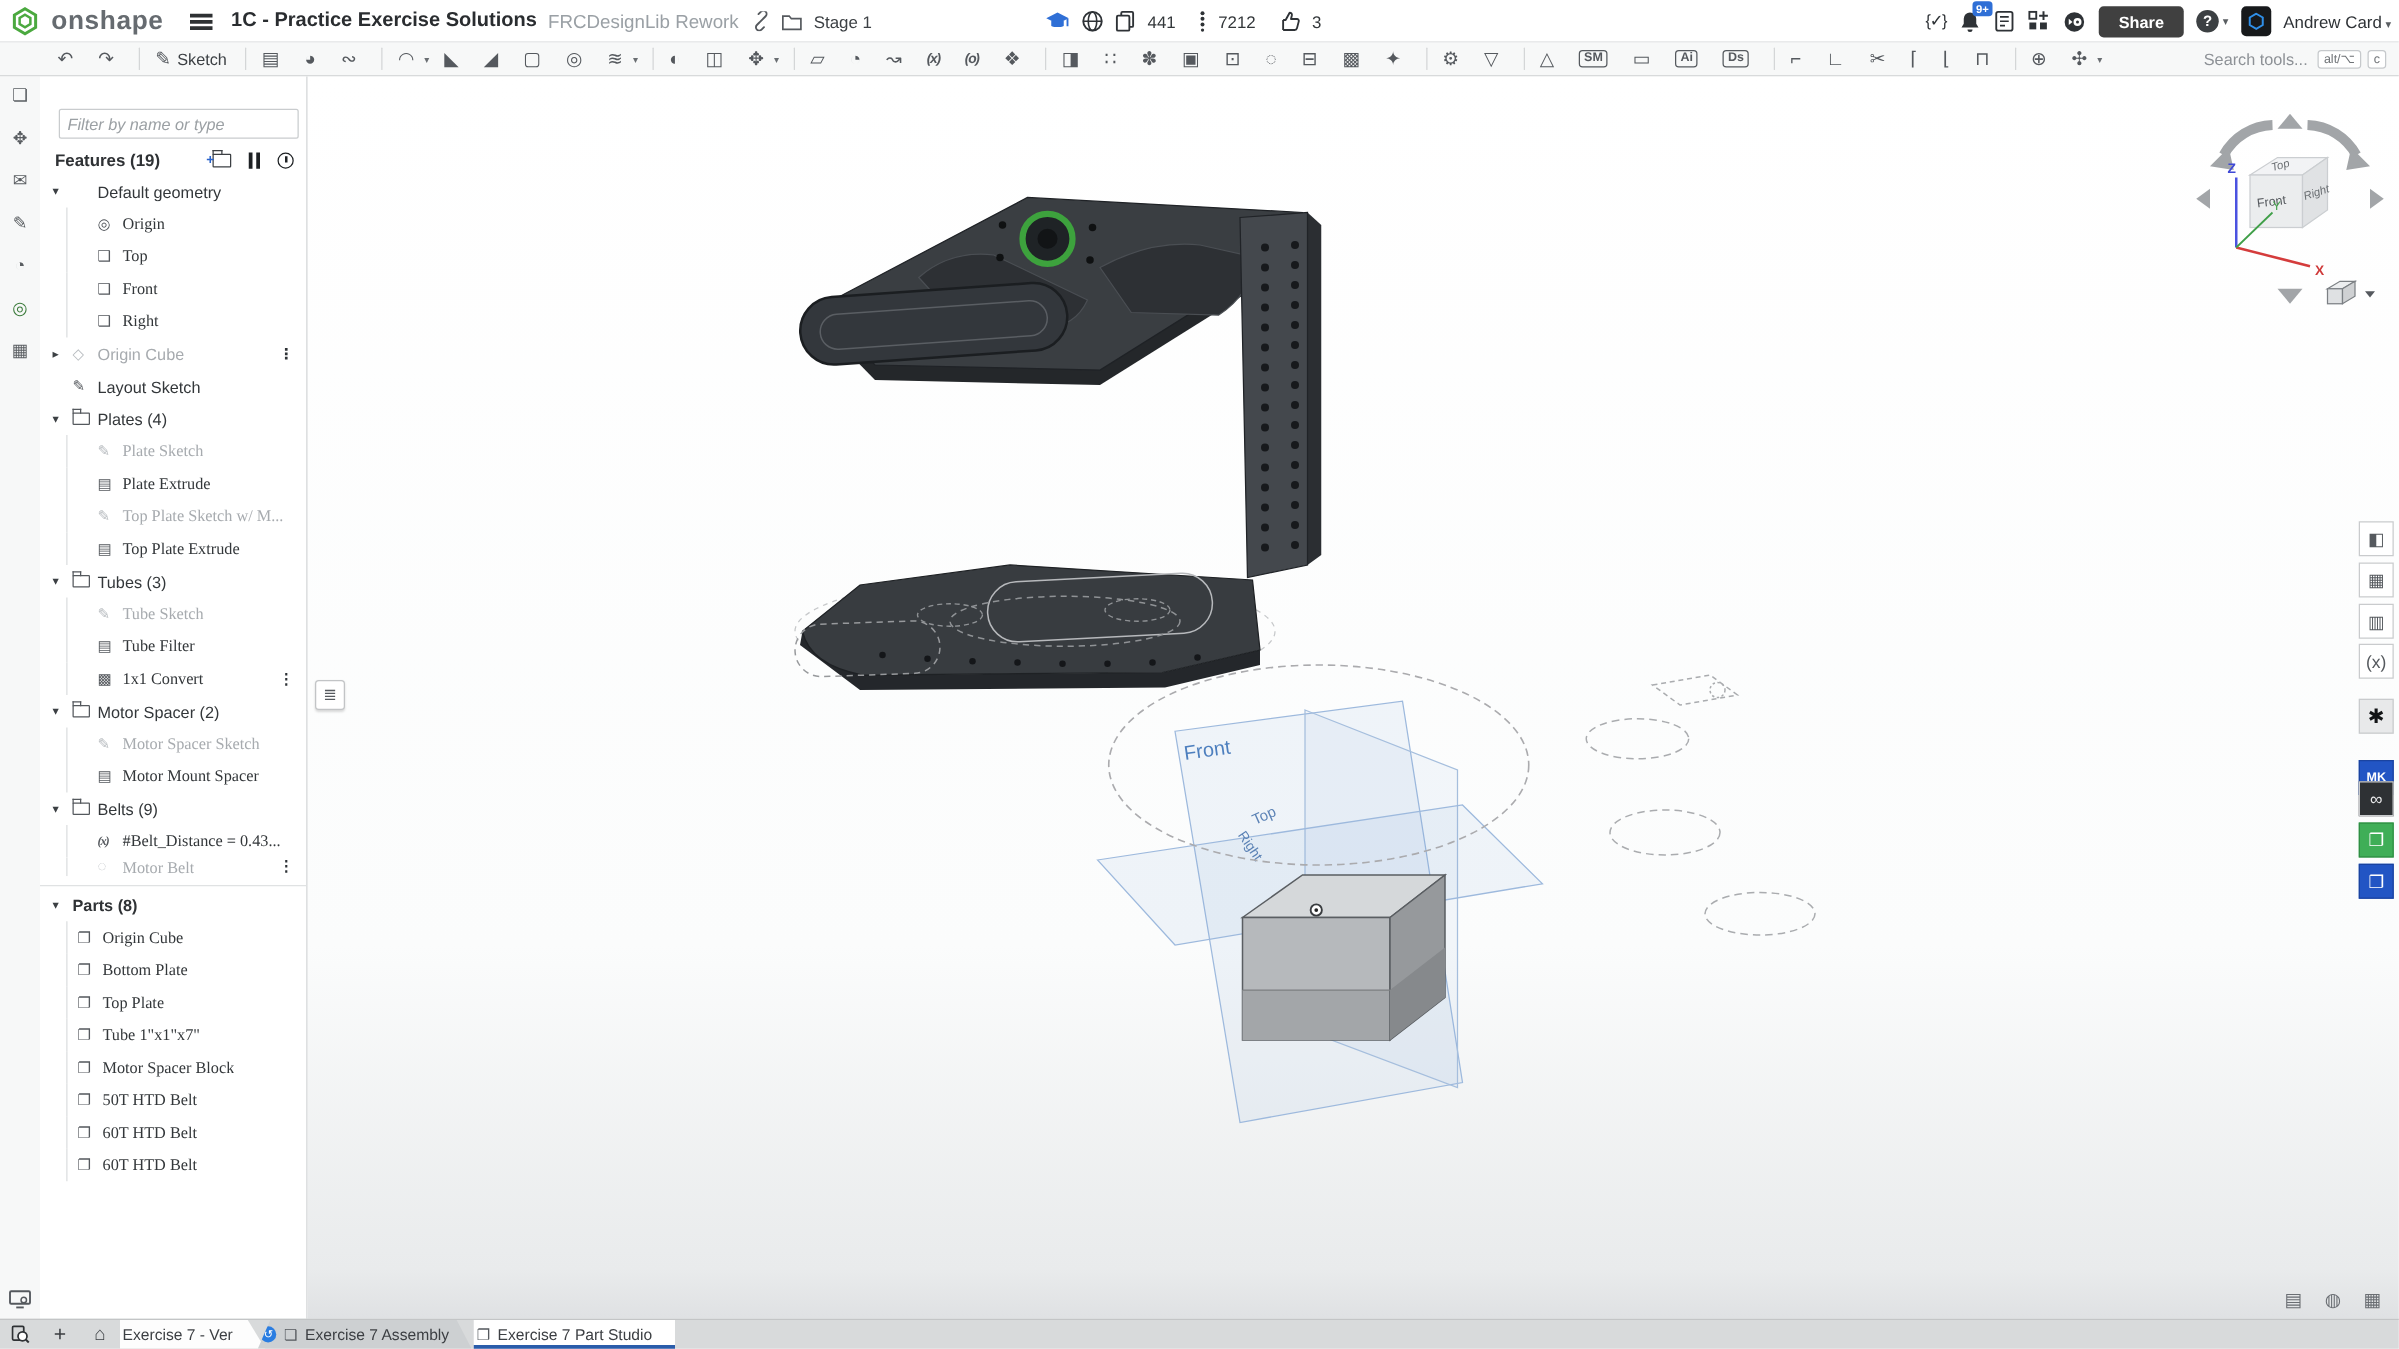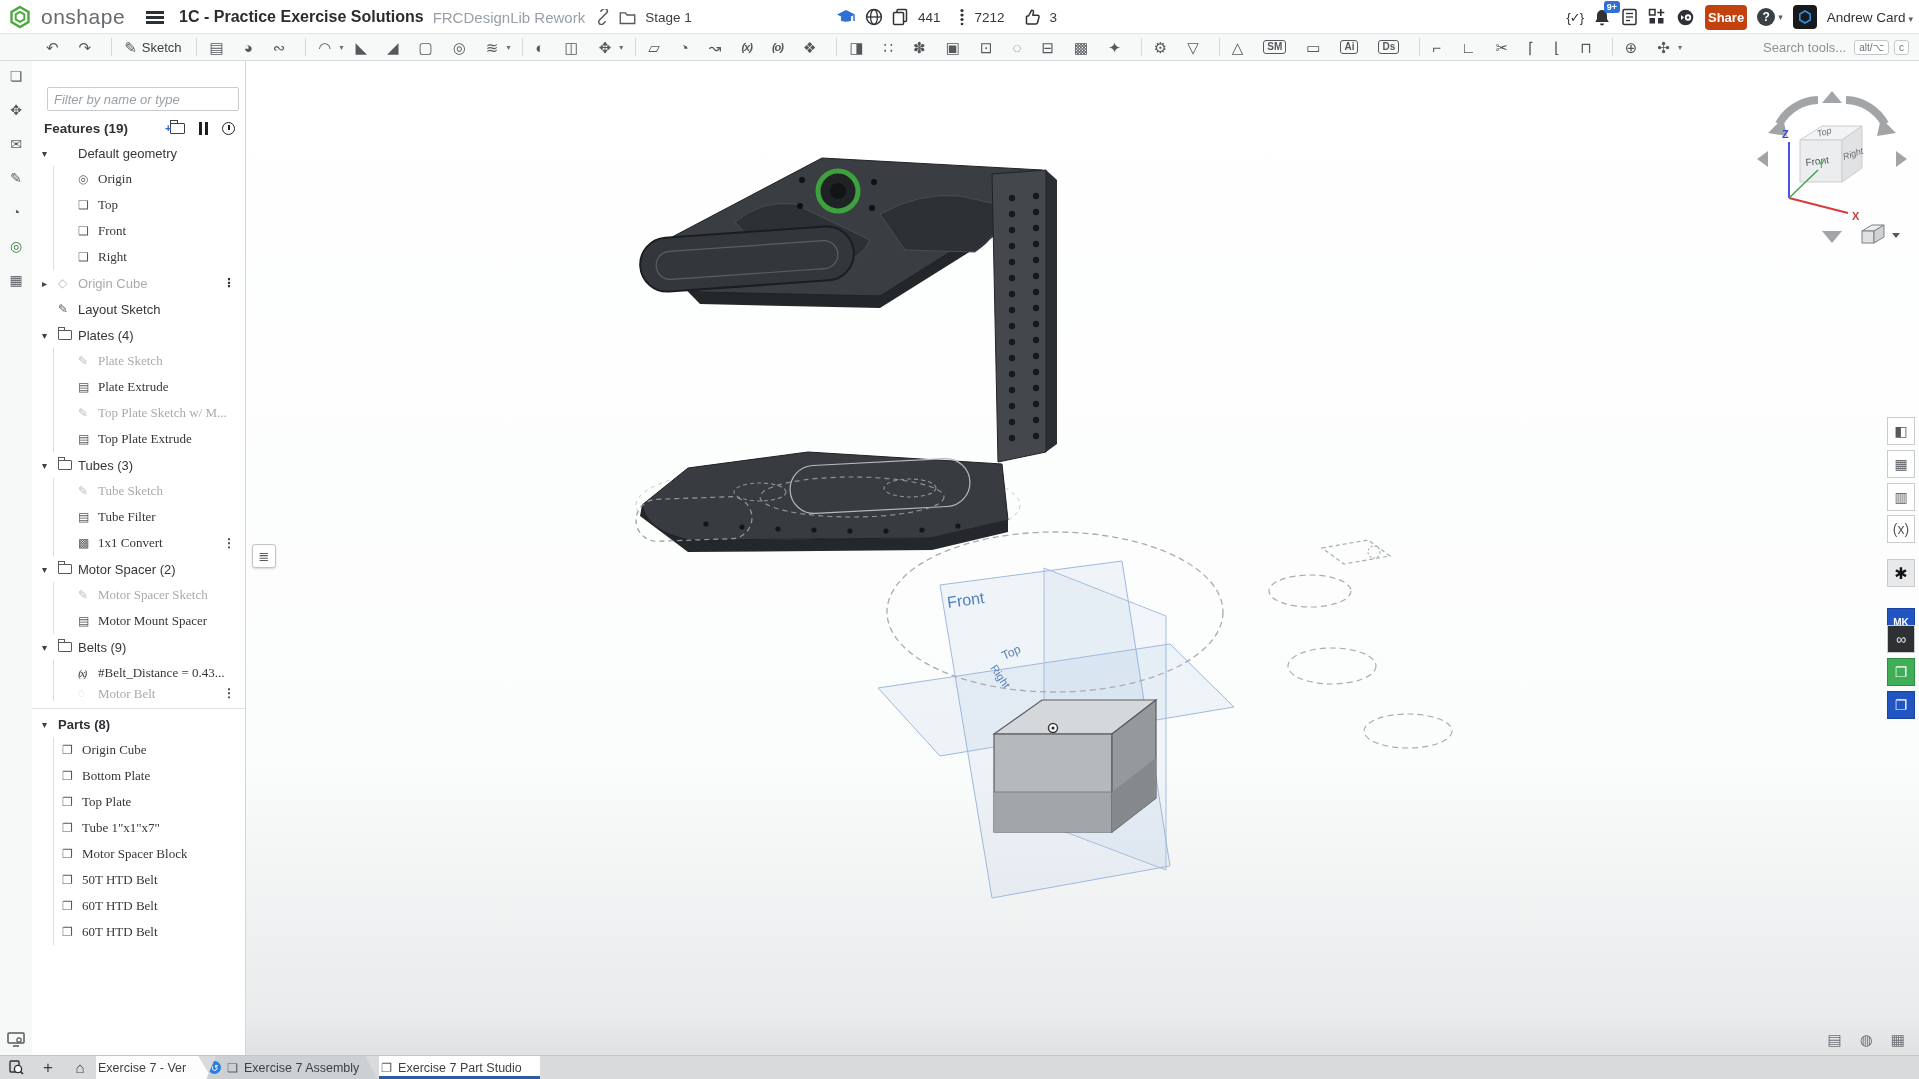--- a/index.html
+++ b/index.html
@@ -3,35 +3,35 @@
 <meta charset="utf-8">
 <style>
   * { margin:0; padding:0; box-sizing:border-box; }
   html,body { width:1919px; height:1079px; overflow:hidden;
     font-family:"Liberation Sans","DejaVu Sans",sans-serif; background:#fff; }
 
   
   .topbar { position:absolute; left:0; top:0; width:1919px; height:34px;
     background:#fff; border-bottom:1px solid #e2e3e5; z-index:40; }
   .tb-left { position:absolute; left:8px; top:0; height:34px; display:flex; align-items:center; gap:9px; }
-  .brand { font-size:21px; font-weight:400; color:#666b70; letter-spacing:.5px; margin-right:6px; }
+  .brand { font-size:21px; font-weight:700; color:#666b70; letter-spacing:.5px; margin-right:6px; }
   .hamburger { width:18px; height:13px; border-top:3px solid #2e3133; border-bottom:3px solid #2e3133; position:relative; margin:0 6px; cursor:pointer;}
   .hamburger::after{content:"";position:absolute;left:0;top:2px;width:18px;height:3px;background:#2e3133;}
   .doc-title { font-size:16px; font-weight:700; color:#2a2d30; white-space:nowrap; }
   .doc-subtitle { font-size:15px; color:#9aa0a5; white-space:nowrap; }
   .stage { font-size:13.5px; color:#3c4044; }
   .tb-stats { position:absolute; left:836px; top:0; height:34px; display:flex; align-items:center; gap:9px; }
   .stat-num { font-size:13.5px; color:#33373a; margin-right:8px; }
   .tb-right { position:absolute; right:6px; top:0; height:34px; display:flex; align-items:center; gap:10px; }
   .fs-glyph { font-size:13px; color:#2e3236; letter-spacing:-1px; }
   .bell-wrap { position:relative; }
   .badge { position:absolute; top:-7px; right:-9px; background:#2f6fd6; color:#fff; font-size:9px; font-weight:700;
     padding:1px 3px; border-radius:3px; }
-  .share-btn { background:#c2410c; color:#fff; font-size:13px; font-weight:600; border:none; border-radius:4px;
-    padding:5px 3px; cursor:pointer; }
+  .share-btn { background:#404040; color:#fff; font-size:13px; font-weight:600; border:none; border-radius:4px;
+    padding:5px 16px; cursor:pointer; }
   .help-circle { width:18px; height:18px; border-radius:50%; background:#3c4043; color:#fff; font-size:12px; font-weight:700;
     display:flex; align-items:center; justify-content:center; }
   .caret-after::after { content:"▾"; font-size:9px; color:#5a5e62; margin-left:3px; }
   .avatar { width:24px; height:24px; border-radius:4px; background:#17191b; display:flex; align-items:center; justify-content:center; }
   .user-name { font-size:13.5px; color:#2e3236; }
   .ticon-svg { display:block; }
 
   
   .toolbar { position:absolute; left:0; top:34px; width:1919px; height:27px; background:#f7f8f8;
     border-bottom:1px solid #d8dadb; z-index:39; display:flex; align-items:center; }

